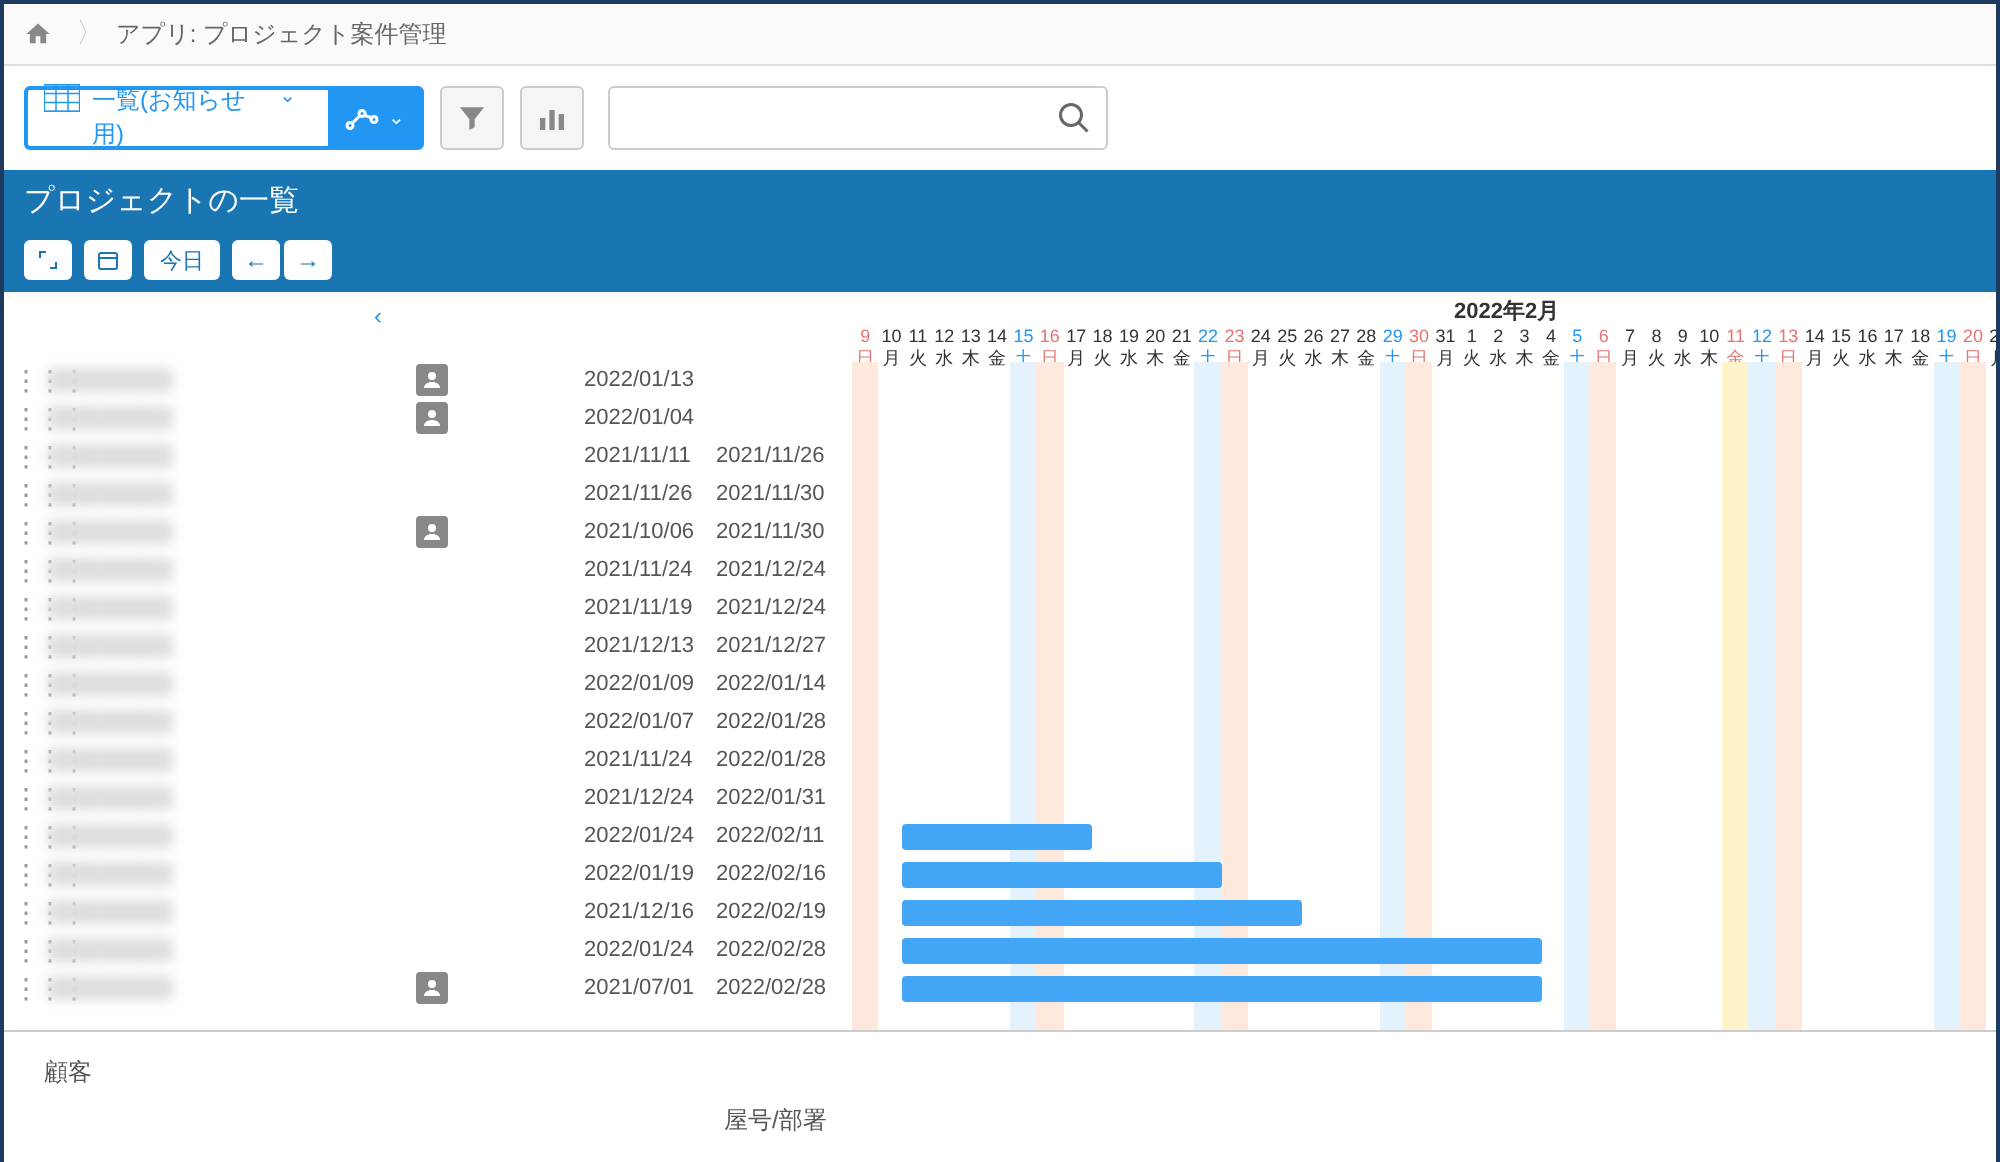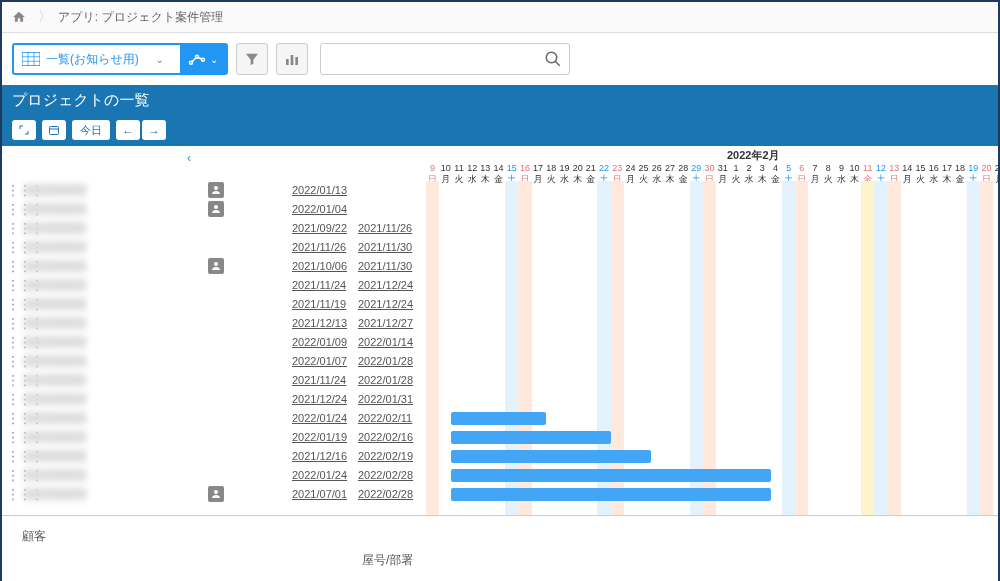--- a/index.html
+++ b/index.html
@@ -3,21 +3,21 @@
 <meta charset="utf-8">
 <style>
 * { box-sizing: border-box; margin: 0; padding: 0; }
 body { font-family: "Hiragino Kaku Gothic Pro", "Meiryo", sans-serif; font-size: 12px; color: #333; background: #fff; border: 2px solid #1e3a5f; width: 1000px; height: 581px; overflow: hidden; }
 .breadcrumb { display: flex; align-items: center; padding: 6px 10px; border-bottom: 1px solid #ddd; background: #fafafa; }
 .breadcrumb .home { width: 14px; height: 14px; margin-right: 6px; }
 .breadcrumb .sep { color: #ccc; margin: 0 6px; font-size: 14px; }
 .breadcrumb-text { color: #666; font-size: 12px; }
 .toolbar { display: flex; align-items: center; padding: 10px; gap: 8px; }
 .view-select { display: flex; align-items: center; border: 2px solid #2196f3; border-radius: 3px; height: 32px; background: #fff; }
-.view-select-left { display: flex; align-items: center; padding: 0 8px; gap: 6px; width: 166px; }
+.view-select-left { display: flex; align-items: flex-start; padding: 0 8px; gap: 6px; width: 150px; }
 .grid-icon { width: 18px; height: 14px; }
 .view-name { color: #2196f3; font-size: 12px; flex: 1; }
 .view-caret { color: #2196f3; font-size: 10px; padding: 0 8px; }
 .view-graph { background: #2196f3; height: 100%; display: flex; align-items: center; padding: 0 8px; gap: 4px; }
 .view-graph svg { width: 18px; height: 14px; }
 .btn-sq { width: 32px; height: 32px; border: 1px solid #ccc; background: #f5f5f5; border-radius: 3px; display: flex; align-items: center; justify-content: center; }
 .search-wrap { position: relative; margin-left: 4px; }
 .search-input { width: 250px; height: 32px; border: 1px solid #ccc; border-radius: 3px; padding: 0 30px 0 8px; font-size: 12px; }
 .search-icon { position: absolute; right: 8px; top: 7px; width: 18px; height: 18px; }
 .section-header { background: #1976b3; color: #fff; padding: 6px 10px; font-size: 15px; font-weight: normal; }
@@ -42,21 +42,21 @@
 .bg-col { width: 13.2px; height: 360px; }
 .bg-col.sat { background: #e3f2fd; }
 .bg-col.sun { background: #ffe9dc; }
 .bg-col.hol { background: #fff3cc; }
 .row { height: 19px; display: flex; align-items: center; border-bottom: 1px solid transparent; }
 .row-left { height: 19px; display: flex; align-items: center; padding-left: 4px; }
 .drag-handle { width: 12px; color: #999; font-size: 14px; line-height: 10px; letter-spacing: -2px; }
 .row-title { margin-left: 6px; color: #ddd; filter: blur(3px); width: 150px; overflow: hidden; white-space: nowrap; font-size: 11px; }
 .avatar-box { width: 16px; height: 16px; background: #888; border-radius: 2px; margin-left: 4px; display: flex; align-items: center; justify-content: center; flex-shrink: 0; position: absolute; left: 202px;}
 .avatar-box svg { width: 12px; height: 12px; }
-.row-dates { position: absolute; left: 290px; font-size: 11px; color: #555; display: flex; gap: 6px; text-decoration: underline;}
+.row-dates { position: absolute; left: 290px; font-size: 11px; color: #555; display: flex; gap: 6px;}
 .row-date { width: 60px; }
 .gantt-bar { position: absolute; height: 13px; background: #42a5f5; border-radius: 2px; }
 .footer { display: flex; border-top: 1px solid #ccc; padding: 8px 0; position: absolute; bottom: 0; left: 2px; right: 2px; background: #fff; }
 .footer-cell { padding: 4px 20px; font-size: 12px; color: #555; border-right: 0px solid #eee; }
 .footer-cell:first-child { width: 340px; }
 .footer-cell:nth-child(2) { width: 240px; margin-top: 24px; }
 </style>
 </head>
 <body>
 
@@ -161,21 +161,21 @@
           </div>
           <span class="row-dates">
             <span class="row-date">2022/01/04</span>
             <span class="row-date"></span>
           </span>
         </div>
         <div class="row row-left" style="position: relative;">
           <span class="drag-handle">⋮⋮⋮</span>
           <span class="row-title">████████</span>
           <span class="row-dates">
-            <span class="row-date">2021/09/22</span>
+            <span class="row-date">2021/11/11</span>
             <span class="row-date">2021/11/26</span>
           </span>
         </div>
         <div class="row row-left" style="position: relative;">
           <span class="drag-handle">⋮⋮⋮</span>
           <span class="row-title">████████</span>
           <span class="row-dates">
             <span class="row-date">2021/11/26</span>
             <span class="row-date">2021/11/30</span>
           </span>

